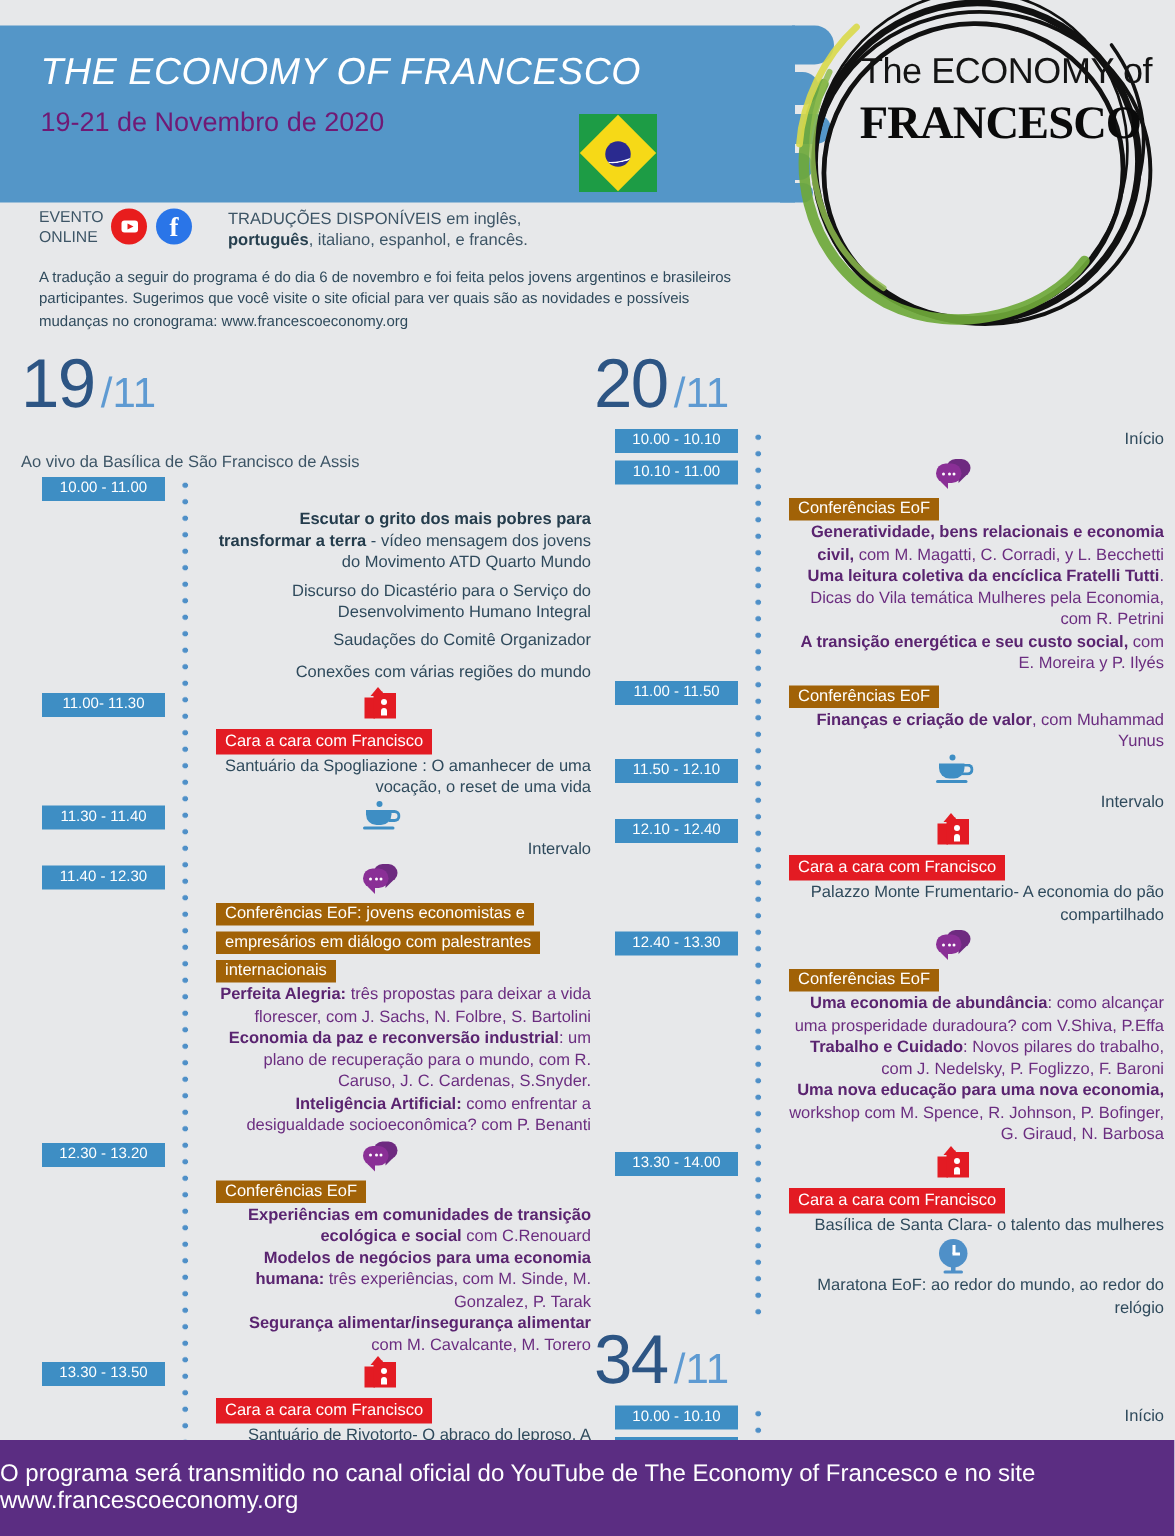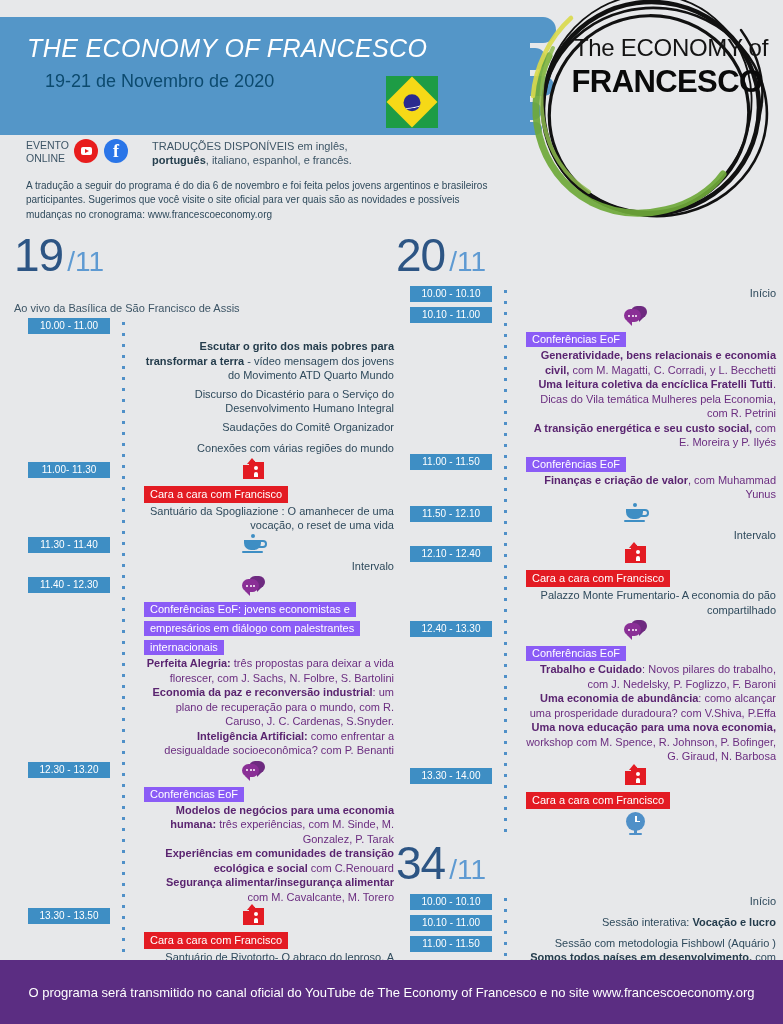--- a/index.html
+++ b/index.html
@@ -26,22 +26,22 @@
   .t4 { left: 528px; top: 102px; width: 14px; height: 18px; border-radius: 0 9px 9px 0;  }
   .t5 { left: 520px; top: 122px; width: 22px; height: 13px; border-radius: 0 7px 7px 0;  }
 
   .hdr-title {
     position: absolute; left: 27px; top: 34px;
     color: #ffffff; font-size: 25px; font-weight: 400;
     letter-spacing: .4px;
     font-style: italic;
   }
   .hdr-dates {
-    position: absolute; left: 45px; top: 71px;
-    color: #0c4a6e; font-size: 18px; font-weight: 400;
+    position: absolute; left: 27px; top: 71px;
+    color: #701a75; font-size: 18px; font-weight: 400;
   }
   .hdr-note {
     position: absolute; left: 27px; top: 100px;
     color: #ffffff; font-size: 11.5px;
   }
 
   .flag {
     position: absolute; left: 386px; top: 76px;
     width: 52px; height: 52px; background: #1d9c45;
     display: flex; align-items: center; justify-content: center;
@@ -66,21 +66,21 @@
   .logo-wrap { position: absolute; right: 4px; top: -4px; width: 270px; height: 232px; }
   .logo-text1 {
     position: absolute; left: 62px; top: 38px; width: 200px;
     color: #141414; font-size: 24px; font-weight: 400;
     letter-spacing: -.3px; text-align: center;
     font-family: "Liberation Sans Narrow", "Liberation Sans", sans-serif;
   }
   .logo-text2 {
     position: absolute; left: 58px; top: 68px; width: 200px;
     color: #0a0a0a; font-size: 31px; font-weight: 700;
-    letter-spacing: -.6px; text-align: center;
+    letter-spacing: -.6px; text-align: center; font-family: Liberation Serif, serif;
   }
 
   
   .evt-label {
     position: absolute; left: 26px; top: 139px;
     color: #3d5566; font-size: 10.5px; line-height: 12.5px;
   }
   .yt-icon {
     position: absolute; left: 74px; top: 139px;
     width: 24px; height: 24px; border-radius: 50%;
@@ -149,21 +149,21 @@
     width: 82px; height: 16px; line-height: 16px;
     background: #3e8ec4; color: #fff;
     font-size: 10px; text-align: center;
   }
   .body { font-size: 11px; color: #2f4a5c; line-height: 14.5px; text-align: right; }
   .body b { color: #243c4c; }
   .body.purple { color: #6b2d80; }
   .body.purple b { color: #5a2470; }
 
   .badge-purple {
-    display: inline-block; background: #8b5cf6; color: #fff;
+    display: inline-block; background: #a16207; color: #fff;
     font-size: 11px; padding: 1px 6px 2px; line-height: 14px;
     margin-bottom: 2px;
   }
   .badge-purple.multi { display: inline; box-decoration-break: clone;
      -webkit-box-decoration-break: clone; line-height: 17px; }
   .badge-red {
     display: inline-block; background: #e31b23; color: #fff;
     font-size: 11px; padding: 1px 6px 2px; line-height: 14px;
     margin-bottom: 1px;
   }
@@ -247,21 +247,21 @@
   .ic-globe .base {
     position:absolute; left:6px; top:21px; width:13px; height:2.2px;
     background:#4f90c8; border-radius:2px;
   }
 
   
   .footer {
     position: absolute; left: 0; bottom: 0; width: 783px; height: 64px;
     background: #5b2d82; color: #fff;
     display: flex; align-items: center; justify-content: center;
-    font-size: 13px;
+    font-size: 16px;
   }
 </style>
 </head>
 <body>
 
 <div class="header">
 
   <div class="blue-band"></div>
   <div class="band-tail t1"></div>
   <div class="band-tail t2"></div>
@@ -376,22 +376,22 @@
             <div class="time">12.30 - 13.20</div>
             <div class="marker ic-bubbles">
               <div class="b1"></div>
               <div class="b2">
                 <i class="dot"></i>
                 <i class="dot"></i>
                 <i class="dot"></i>
               </div>
             </div>
             <div><span class="badge-purple multi">Conferências EoF</span></div>
+            <div class="body purple"><b>Experiências em comunidades de transição ecológica e social</b><span> com C.Renouard</span></div>
             <div class="body purple"><b>Modelos de negócios para uma economia humana:</b><span> três experiências, com M. Sinde, M. Gonzalez, P. Tarak</span></div>
-            <div class="body purple"><b>Experiências em comunidades de transição ecológica e social</b><span> com C.Renouard</span></div>
             <div class="body purple"><b>Segurança alimentar/insegurança alimentar</b><span>  com M. Cavalcante, M. Torero</span></div>
           </div>
           <div class="row">
             <div class="time">13.30 - 13.50</div>
             <div class="marker ic-church">
               <div class="tower"></div>
               <div class="flag2"></div>
               <div class="bld"></div>
               <div class="roof"></div>
               <div class="w1"></div>
@@ -462,44 +462,46 @@
             <div class="time">12.40 - 13.30</div>
             <div class="marker ic-bubbles">
               <div class="b1"></div>
               <div class="b2">
                 <i class="dot"></i>
                 <i class="dot"></i>
                 <i class="dot"></i>
               </div>
             </div>
             <div><span class="badge-purple multi">Conferências EoF</span></div>
+            <div class="body purple"><b>Uma economia de abundância</b><span>: como alcançar uma prosperidade duradoura? com V.Shiva, P.Effa</span></div>
             <div class="body purple"><b>Trabalho e Cuidado</b><span>: Novos pilares do trabalho, com J. Nedelsky, P. Foglizzo, F. Baroni</span></div>
-            <div class="body purple"><b>Uma economia de abundância</b><span>: como alcançar uma prosperidade duradoura? com V.Shiva, P.Effa</span></div>
             <div class="body purple"><b>Uma nova educação para uma nova economia,</b><span> workshop com M. Spence, R. Johnson, P. Bofinger, G. Giraud, N. Barbosa</span></div>
           </div>
           <div class="row">
             <div class="time">13.30 - 14.00</div>
             <div class="marker ic-church">
               <div class="tower"></div>
               <div class="flag2"></div>
               <div class="bld"></div>
               <div class="roof"></div>
               <div class="w1"></div>
               <div class="w2"></div>
             </div>
             <div><span class="badge-red">Cara a cara com Francisco</span></div>
+            <div class="body"><span>Basílica de Santa Clara- o talento das mulheres</span></div>
           </div>
           <div class="row">
             <div class="marker ic-globe">
               <div class="sph"></div>
               <div class="hand1"></div>
               <div class="hand2"></div>
               <div class="stand"></div>
               <div class="base"></div>
             </div>
+            <div class="body"><span>Maratona EoF: ao redor do mundo, ao redor do relógio</span></div>
           </div>
         </div>
       </div>
       <div class="day">
         <div class="day-head"><span class="day-num">34</span><span class="day-sfx">/11</span></div>
         <div class="tl">
           <div class="row">
             <div class="time">10.00 - 10.10</div>
             <div class="body"><span>Início</span></div>
           </div>

